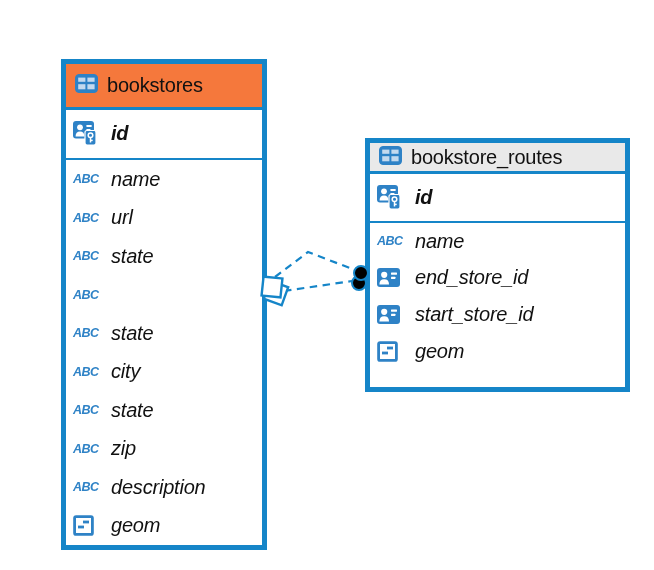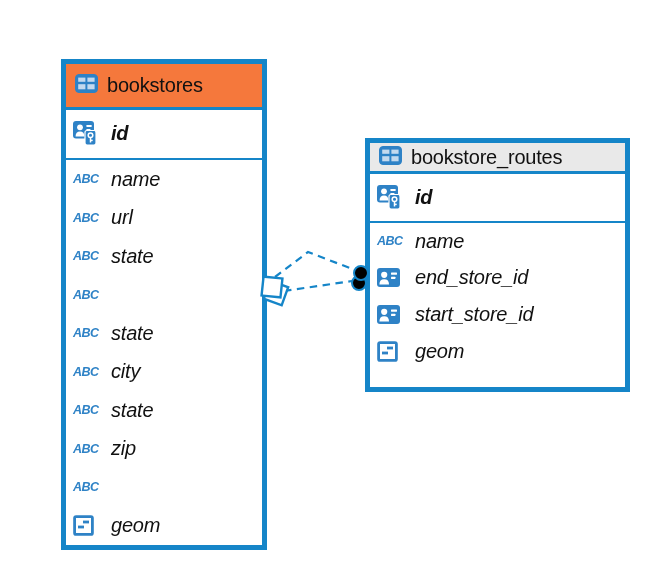--- a/index.html
+++ b/index.html
@@ -133,20 +133,21 @@
         <div class="row">
           <span class="icon">
             <span class="abc">ABC</span>
           </span>
           <span class="label">zip</span>
         </div>
         <div class="row">
           <span class="icon">
             <span class="abc">ABC</span>
           </span>
+          <span class="label">description</span>
         </div>
         <div class="row">
           <span class="icon">
             <svg width="21" height="21" viewBox="0 0 21 21">
       <rect x="1.6" y="1.6" width="17.8" height="17.8" rx="1.5" fill="none" stroke="#2e82c6" stroke-width="2.8"></rect>
       <rect x="10" y="5.6" width="6" height="2.8" fill="#2e82c6"></rect>
       <rect x="5" y="10.6" width="6" height="2.8" fill="#2e82c6"></rect>
             </svg>
           </span>
           <span class="label">geom</span>

